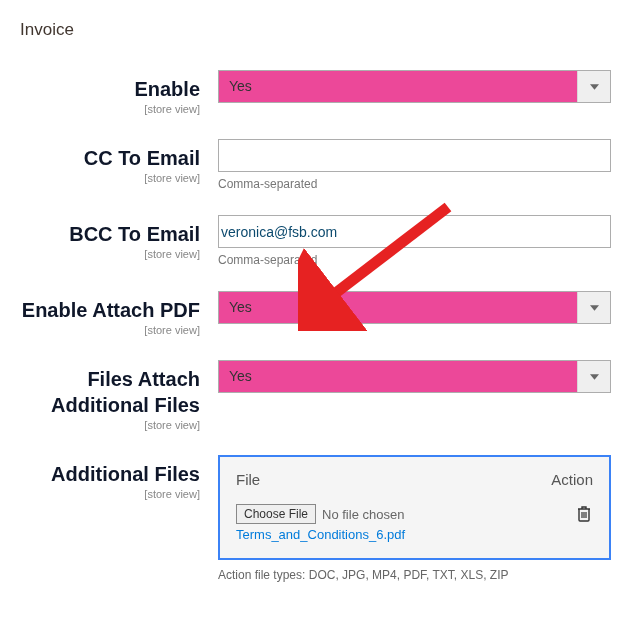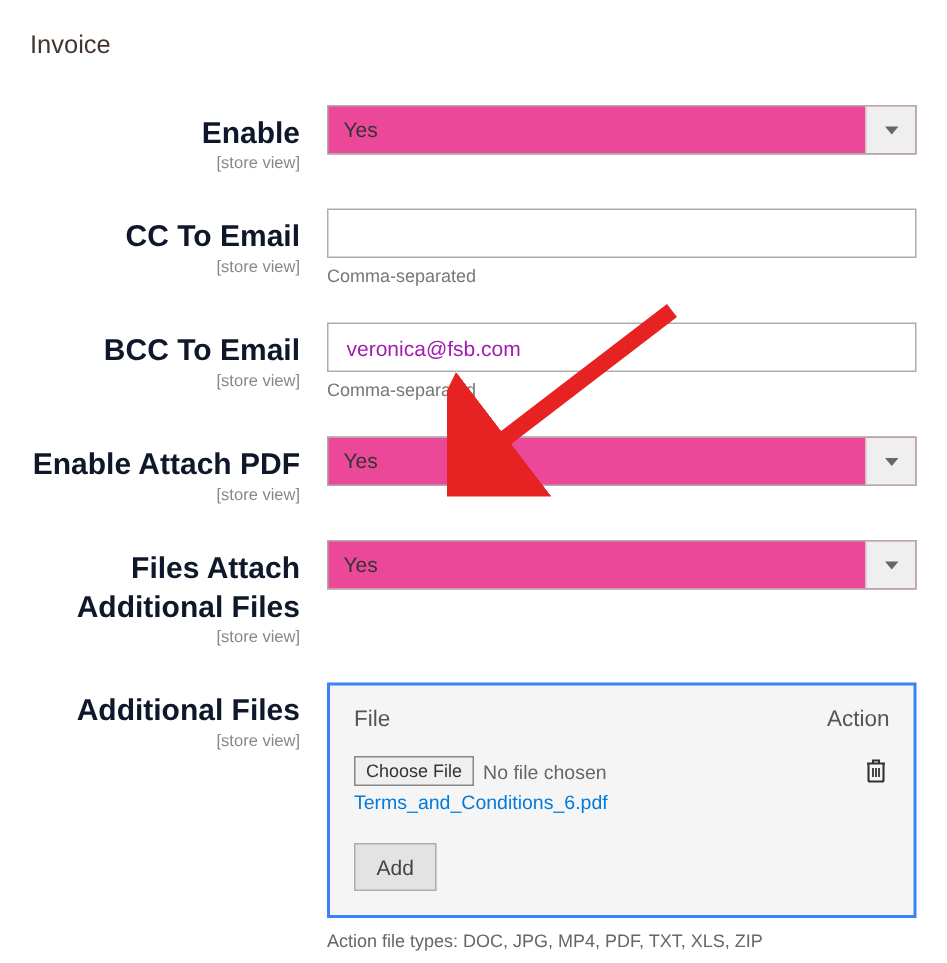--- a/index.html
+++ b/index.html
@@ -65,23 +65,23 @@
       background: #efefef;
       display: flex;
       align-items: center;
       justify-content: center;
     }
     .select-caret svg { display: block; }
     .text-input {
       width: 100%;
       height: 33px;
       border: 1px solid #adadad;
-      padding: 0 12px;
-      font-size: 14px;
-      color: #a21caf;
+      padding: 0 2px;
+      font-size: 14px;
+      color: #0c4a6e;
       font-family: inherit;
       outline: none;
     }
     .helper {
       font-size: 12px;
       color: #777;
       margin-top: 5px;
     }
     .file-panel {
       background: #f5f5f5;
@@ -264,17 +264,16 @@
         </div>
         <div class="trash">
           <svg width="14" height="16" viewBox="0 0 14 16">
             <path d="M1 3 h12 M5 3 V1 h4 v2 M2 3 v11 a1 1 0 0 0 1 1 h8 a1 1 0 0 0 1 -1 V3" fill="none" stroke="#333" stroke-width="1.4"></path>
             <line x1="5" y1="6" x2="5" y2="12" stroke="#333" stroke-width="1.2"></line>
             <line x1="7" y1="6" x2="7" y2="12" stroke="#333" stroke-width="1.2"></line>
             <line x1="9" y1="6" x2="9" y2="12" stroke="#333" stroke-width="1.2"></line>
           </svg>
         </div>
       </div>
-      <button class="add-btn">Add</button>
     </div>
     <div class="allowed-note">Action file types: DOC, JPG, MP4, PDF, TXT, XLS, ZIP</div>
   </div>
 </div>
 
 </body></html>

